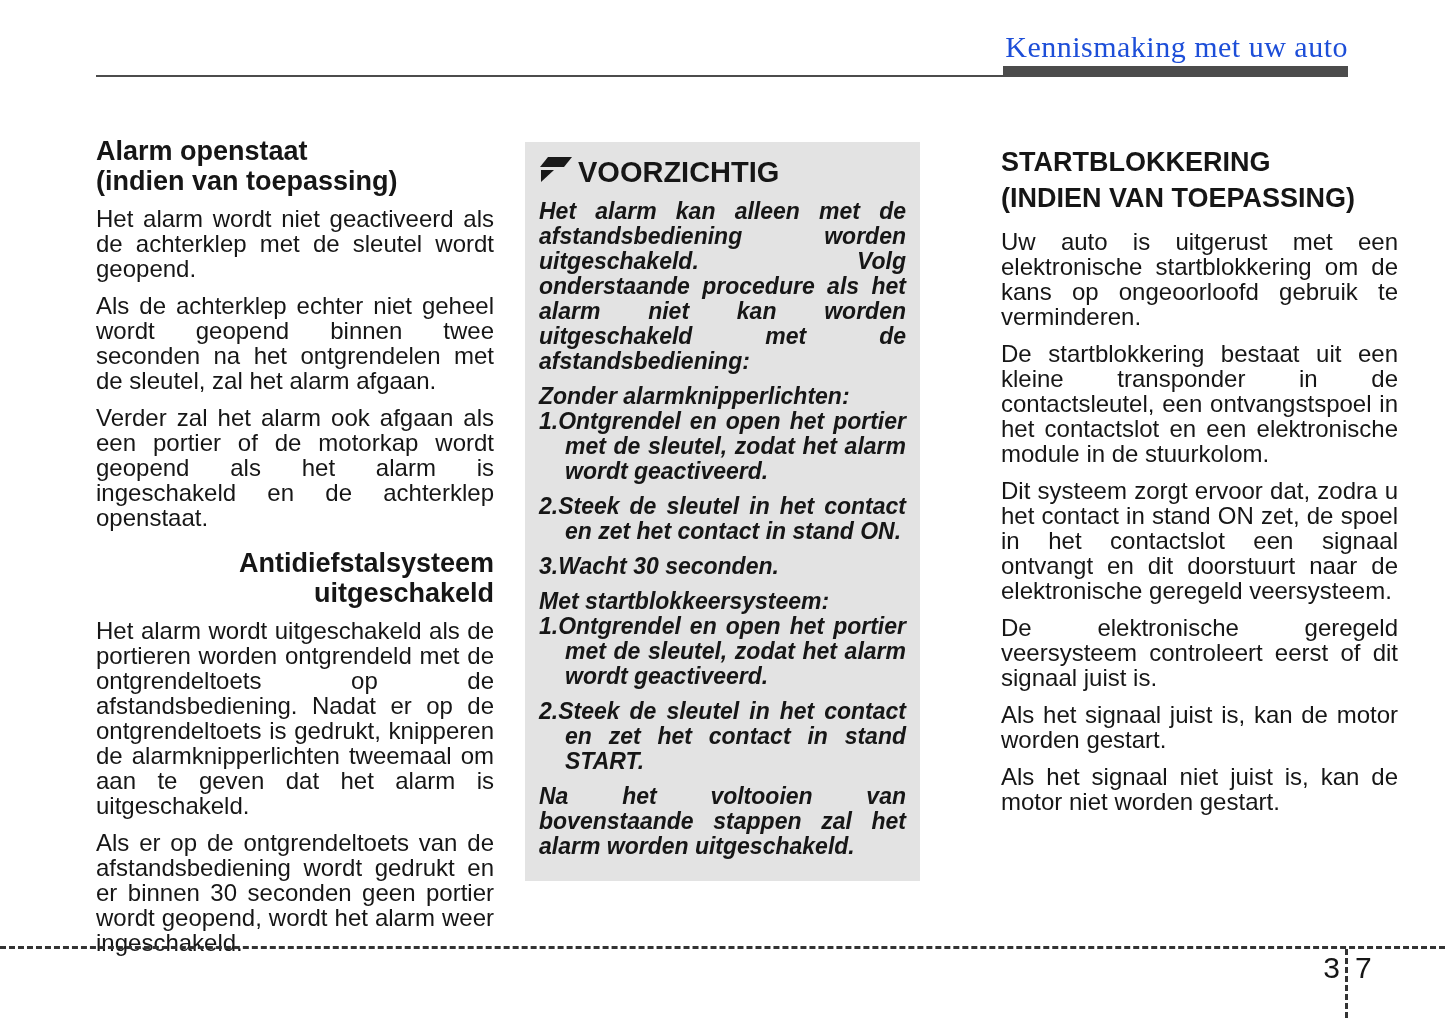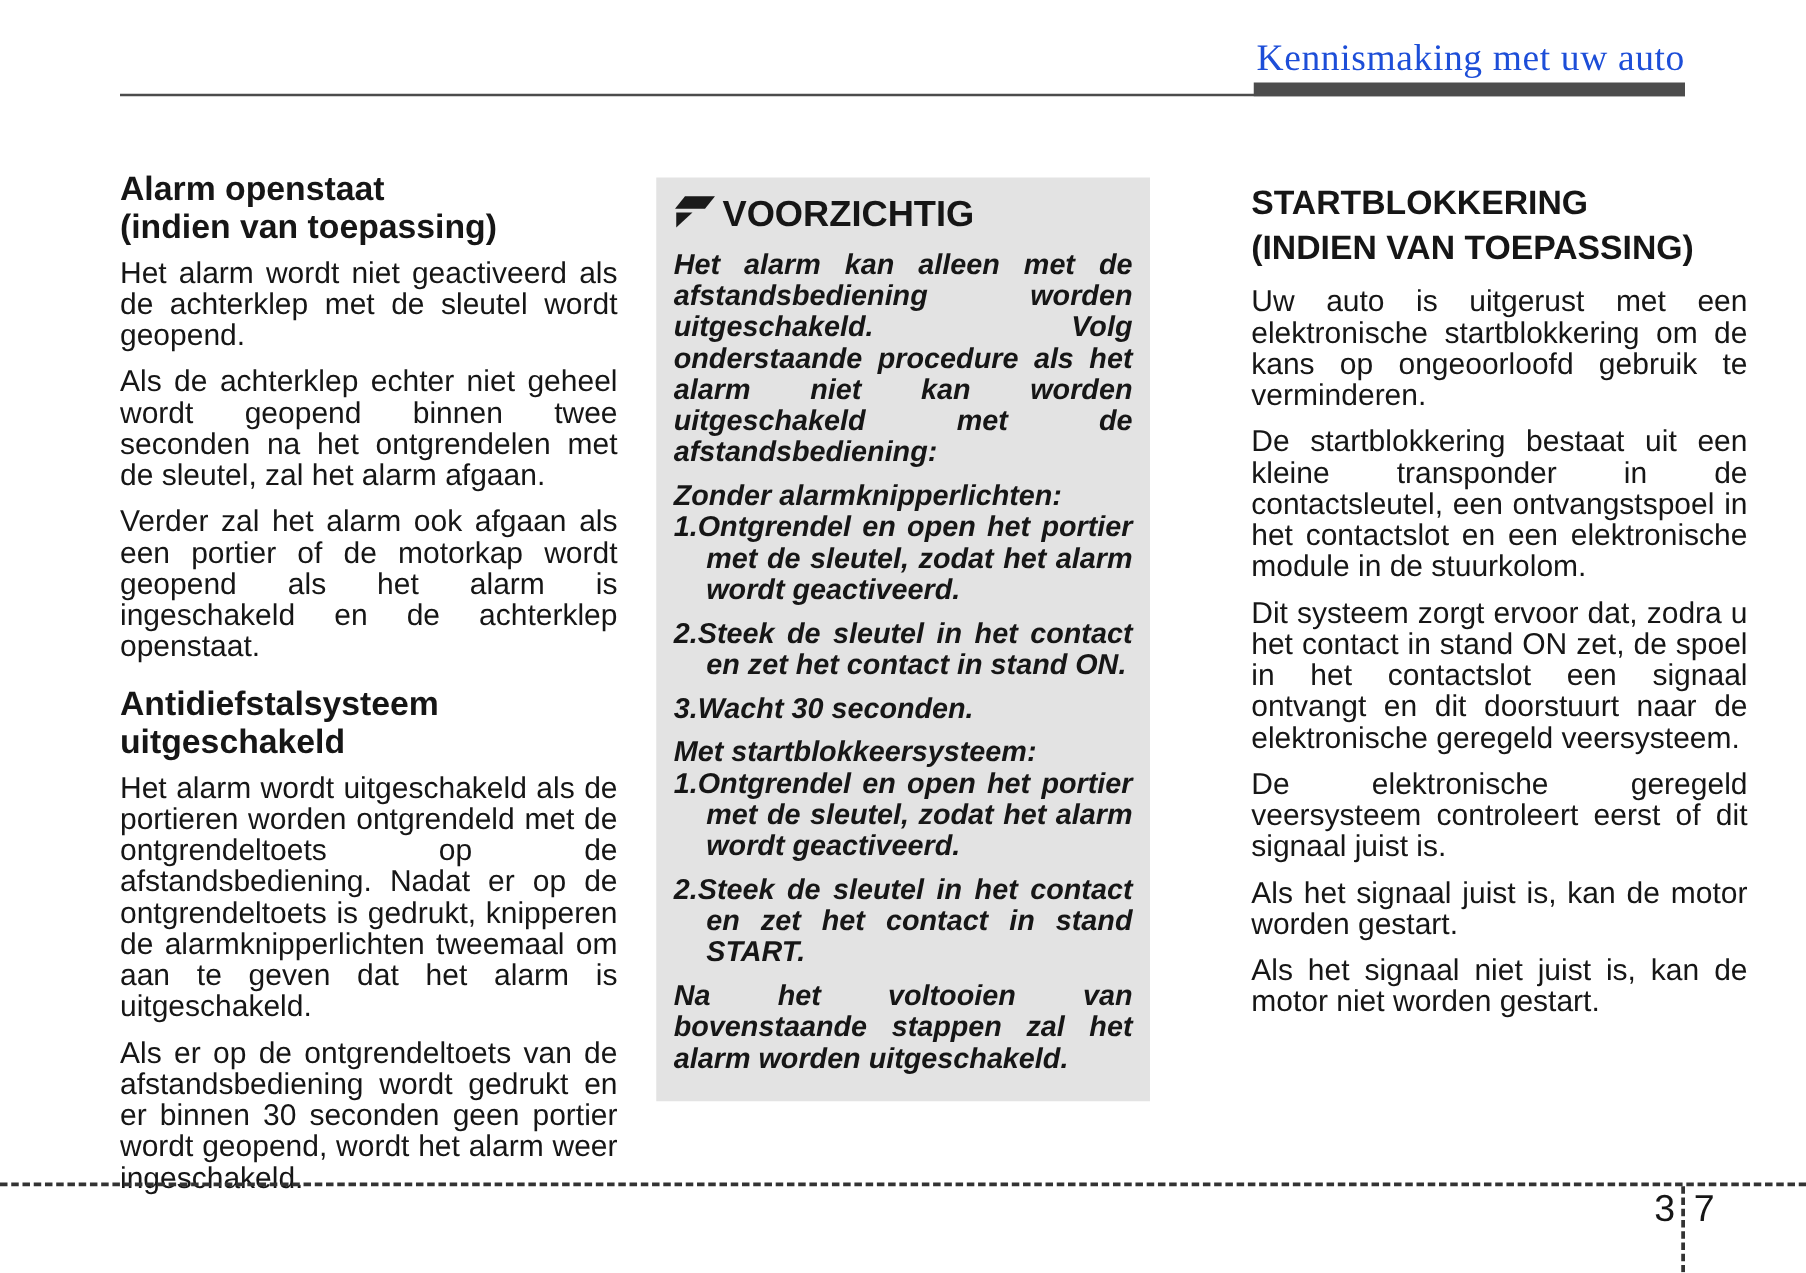--- a/index.html
+++ b/index.html
@@ -16,21 +16,21 @@
   .header-rule{position:absolute;left:96px;top:75px;width:1252px;height:2px;background:#4c4c4c;}
   .header-bar{position:absolute;left:1003px;top:66px;width:345px;height:11px;background:#4c4c4c;}
   
   .col{position:absolute;}
   .col-left{left:96px;top:136px;width:398px;}
   .col-right{left:1001px;top:96px;width:397px;margin-top:48px;}
   .h-small{
     font-size:27px;font-weight:bold;line-height:30px;margin:0 0 10px 0;
     white-space:pre-line;
   }
-  .h-small.second{margin-top:18px;}
+  .h-small.second{margin-top:18px;text-align:right;}
   .h-big{
     font-size:27px;font-weight:bold;line-height:36px;margin:0 0 13px 0;
     white-space:pre-line;
   }
   .body-p{
     font-size:24px;line-height:25px;text-align:justify;margin:0 0 12px 0;
   }
   
   .caution{
     position:absolute;left:525px;top:142px;width:395px;min-height:713px;

